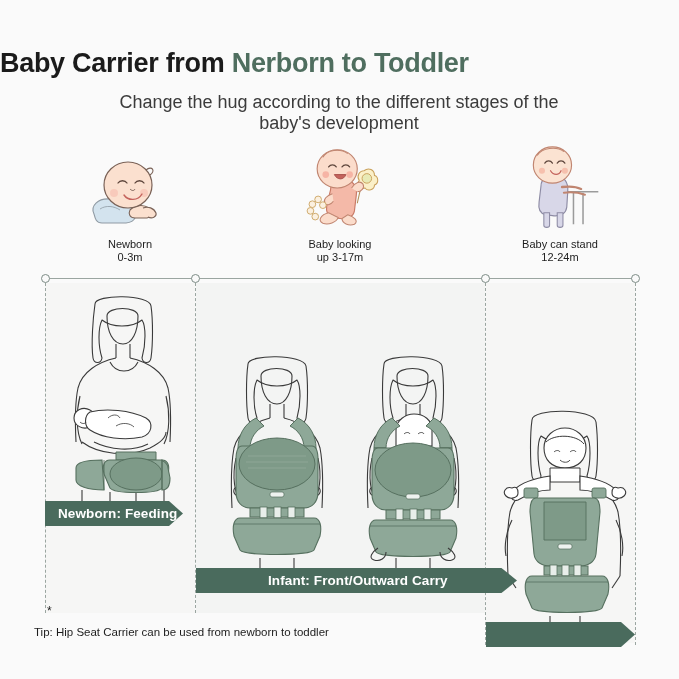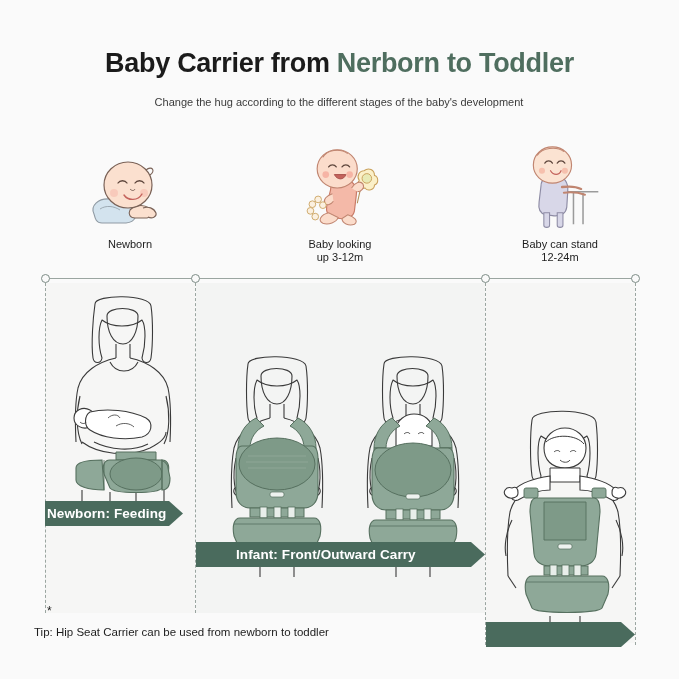--- a/index.html
+++ b/index.html
@@ -16,34 +16,34 @@
     height: 679px;
     background: #fafafa;
     overflow: hidden;
   }
 
   
   .title {
     position: absolute;
     left: 0; top: 48px;
     width: 679px;
-    text-align: center;
+    text-align: left;
     font-size: 27px;
     font-weight: bold;
     letter-spacing: -0.3px;
     color: #1b1b1b;
     white-space: nowrap;
   }
   .title .accent { color: #4f6e5f; }
   .subtitle {
     position: absolute;
     left: 104px; top: 92px;
     width: 470px;
     text-align: center;
-    font-size: 11px;
+    font-size: 18px;
     line-height: 21px;
     color: #3b3b3b;
   }
 
   
   .stage-icon {
     position: absolute;
     width: 100px;
     height: 86px;
   }
@@ -108,21 +108,21 @@
   }
   .banner .bg {
     position: absolute;
     left: 0; top: 0;
     width: 100%; height: 100%;
     z-index: 0;
   }
   .banner .txt {
     position: relative;
     z-index: 1;
-    padding-left: 2px;
+    padding-left: 13px;
   }
 
   
   .foot-star {
     position: absolute;
     left: 47px; top: 604px;
     font-size: 12px;
     color: #1d1d1d;
   }
   .foot-tip {
@@ -223,24 +223,25 @@
       <path d="M32 20 C34 17, 38 17, 40 20" fill="none" stroke="#5e463c" stroke-width="1.3" stroke-linecap="round"></path>
       <path d="M45 20 C47 17, 51 17, 53 20" fill="none" stroke="#5e463c" stroke-width="1.3" stroke-linecap="round"></path>
       <circle cx="29" cy="28" r="3.2" fill="#f5b6a4" opacity="0.8"></circle>
       <circle cx="53" cy="28" r="3.2" fill="#f5b6a4" opacity="0.8"></circle>
       <path d="M38 28 C41 33, 47 33, 49 28" fill="none" stroke="#c4635c" stroke-width="1.3" stroke-linecap="round"></path>
     </svg>
   </div>
 
   <div class="stage-caption" style="left:55px; top:238px;">
     <div>Newborn</div>
+    <div>0-3m</div>
   </div>
   <div class="stage-caption" style="left:265px; top:238px;">
     <div>Baby looking</div>
-    <div>up 3-12m</div>
+    <div>up 3-17m</div>
   </div>
   <div class="stage-caption" style="left:485px; top:238px;">
     <div>Baby can stand</div>
     <div>12-24m</div>
   </div>
 
   <div class="panel p1"></div>
   <div class="panel p2"></div>
   <div class="panel p3"></div>
 
@@ -489,21 +490,21 @@
     </svg>
   </div>
 
   <div class="banner" style="left:45px; top:501px; width:138px;">
     <svg class="bg" viewBox="0 0 138 25" preserveAspectRatio="none">
       <path d="M0 0 L124 0 L138 12.5 L124 25 L0 25 Z" fill="#4a6b5d"></path>
     </svg>
     <span class="txt">Newborn:  Feeding</span>
   </div>
 
-  <div class="banner" style="left:196px; top:542px; width:289px;">
+  <div class="banner" style="left:196px; top:568px; width:289px;padding-left:32px;">
     <svg class="bg" viewBox="0 0 289 25" preserveAspectRatio="none">
       <path d="M0 0 L275 0 L289 12.5 L275 25 L0 25 Z" fill="#4a6b5d"></path>
     </svg>
     <span class="txt" style="padding-left:40px;">Infant:  Front/Outward Carry</span>
   </div>
 
   <div class="banner" style="left:486px; top:622px; width:149px;">
     <svg class="bg" viewBox="0 0 149 25" preserveAspectRatio="none">
       <path d="M0 0 L135 0 L149 12.5 L135 25 L0 25 Z" fill="#4a6b5d"></path>
     </svg>

